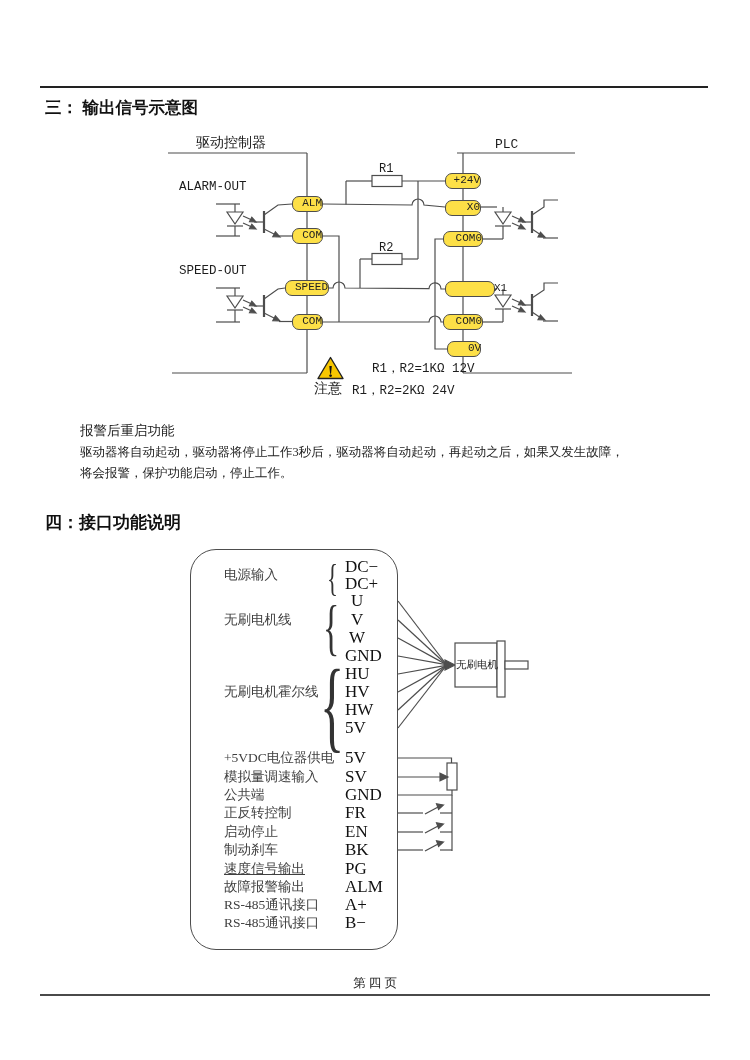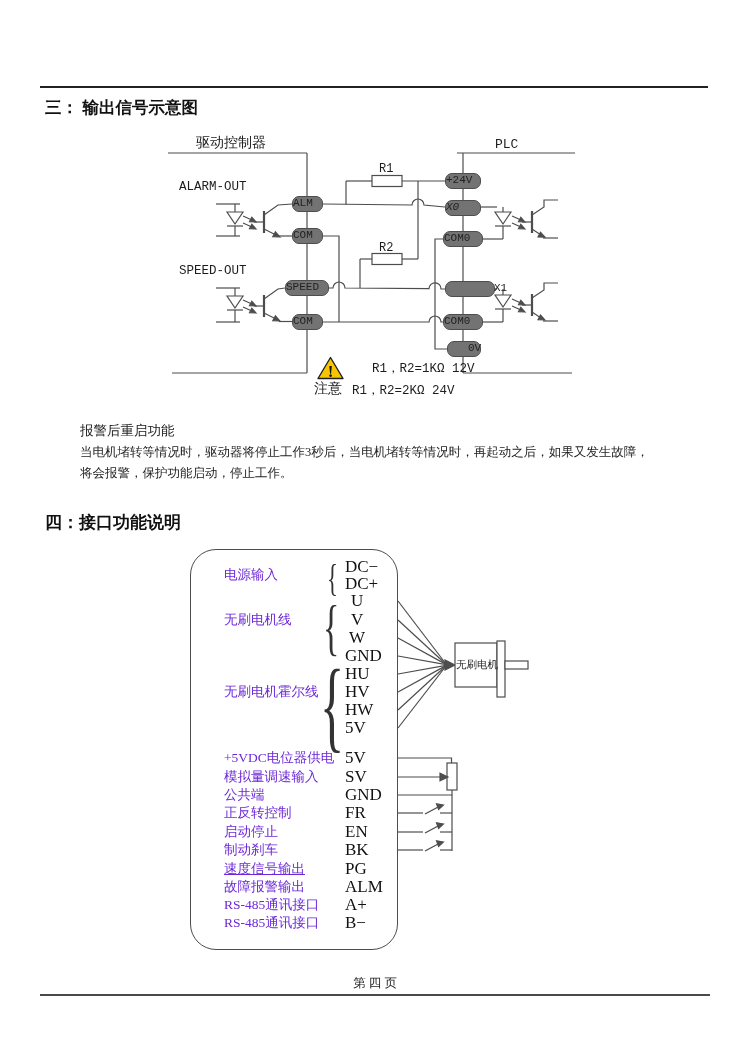--- a/index.html
+++ b/index.html
@@ -4,28 +4,28 @@
 <style>
   html,body{margin:0;padding:0;background:#fff;}
   .page{position:relative;width:750px;height:1060px;background:#fff;overflow:hidden;
         font-family:"Liberation Serif",serif;color:#1d1d1d;}
   .abs{position:absolute;white-space:nowrap;line-height:1;}
   .mono{font-family:"Liberation Mono",monospace;}
   .sans{font-family:"Liberation Sans",sans-serif;}
   .serif{font-family:"Liberation Serif",serif;}
   svg{position:absolute;left:0;top:0;}
   .term{position:absolute;box-sizing:border-box;height:16px;border:1.2px solid #4d4d4d;
-        border-radius:7px;background:#737373;text-align:left;font-family:"Liberation Mono",monospace;
+        border-radius:7px;background:#fde047;text-align:right;font-family:"Liberation Mono",monospace;
         font-size:11px;line-height:13px;color:#222;z-index:3;}
   .hdr-rule{position:absolute;left:40px;width:668px;border-top:2px solid #222;}
   .ftr-rule{position:absolute;left:40px;width:670px;border-top:2px solid #4a4a4a;}
   .ifc-box{position:absolute;left:190px;top:549px;width:208px;height:401px;box-sizing:border-box;
            border:1.4px solid #4d4d4d;border-radius:26px;background:transparent;z-index:1;}
   .brace{position:absolute;color:#333;font-family:"Liberation Serif",serif;z-index:2;}
-  .rowlab{position:absolute;left:224px;font-size:13.5px;color:#6d28d9;z-index:2;white-space:nowrap;line-height:1;}
+  .rowlab{position:absolute;left:224px;font-size:13.5px;color:#404040;z-index:2;white-space:nowrap;line-height:1;}
   .pin{position:absolute;left:345px;font-size:17px;color:#111;z-index:2;white-space:nowrap;line-height:1;
        font-family:"Liberation Serif",serif;}
 </style>
 </head>
 <body>
 
 <div class="page">
 
   <div class="hdr-rule" style="top:86px;"></div>
 
@@ -202,32 +202,32 @@
   <div class="abs mono" style="left:179px;top:265px;font-size:12.5px;z-index:2;">SPEED-OUT</div>
   <div class="abs mono" style="left:379px;top:163px;font-size:12px;z-index:2;">R1</div>
   <div class="abs mono" style="left:379px;top:242px;font-size:12px;z-index:2;">R2</div>
 
   <div class="term" style="left:292px;top:196px;width:31px;">ALM</div>
   <div class="term" style="left:292px;top:228px;width:31px;">COM</div>
   <div class="term" style="left:285px;top:280px;width:44px;">SPEED</div>
   <div class="term" style="left:292px;top:314px;width:31px;">COM</div>
 
   <div class="term" style="left:445px;top:173px;width:36px;">+24V</div>
-  <div class="term" style="left:445px;top:200px;width:36px;font-style:italic;">X0</div>
+  <div class="term" style="left:445px;top:200px;width:36px;">X0</div>
   <div class="term" style="left:443px;top:231px;width:40px;">COM0</div>
   <div class="term" style="left:445px;top:281px;width:36px;padding-left:48px;">X1</div>
   <div class="term" style="left:443px;top:314px;width:40px;">COM0</div>
   <div class="term" style="left:447px;top:341px;width:34px;padding-left:20px;">0V</div>
 
   <div class="abs serif" style="left:314px;top:382px;font-size:14px;z-index:2;">注意</div>
   <div class="abs mono" style="left:372px;top:363px;font-size:12.5px;z-index:2;">R1，R2=1KΩ  12V</div>
   <div class="abs mono" style="left:352px;top:385px;font-size:12.5px;z-index:2;">R1，R2=2KΩ  24V</div>
 
   <div class="abs serif" style="left:80px;top:424px;font-size:13.5px;color:#222;">报警后重启功能</div>
-  <div class="abs serif" style="left:80px;top:446px;font-size:12.5px;color:#222;">当电机堵转等情况时，驱动器将停止工作3秒后，当电机堵转等情况时，再起动之后，如果又发生故障，</div>
+  <div class="abs serif" style="left:80px;top:446px;font-size:12.5px;color:#222;">驱动器将自动起动，驱动器将停止工作3秒后，驱动器将自动起动，再起动之后，如果又发生故障，</div>
   <div class="abs serif" style="left:80px;top:467px;font-size:12.5px;color:#222;">将会报警，保护功能启动，停止工作。</div>
 
   <div class="abs sans" style="left:45px;top:514px;font-size:17px;font-weight:700;color:#111;">四：接口功能说明</div>
 
   <div class="ifc-box"></div>
 
   <div class="brace" style="left:327px;top:556px;font-size:38px;transform:scaleX(.6);transform-origin:left top;">{</div>
   <div class="brace" style="left:323px;top:592px;font-size:62px;transform:scaleX(.55);transform-origin:left top;">{</div>
   <div class="brace" style="left:320px;top:647px;font-size:101px;transform:scaleX(.5);transform-origin:left top;">{</div>
 

